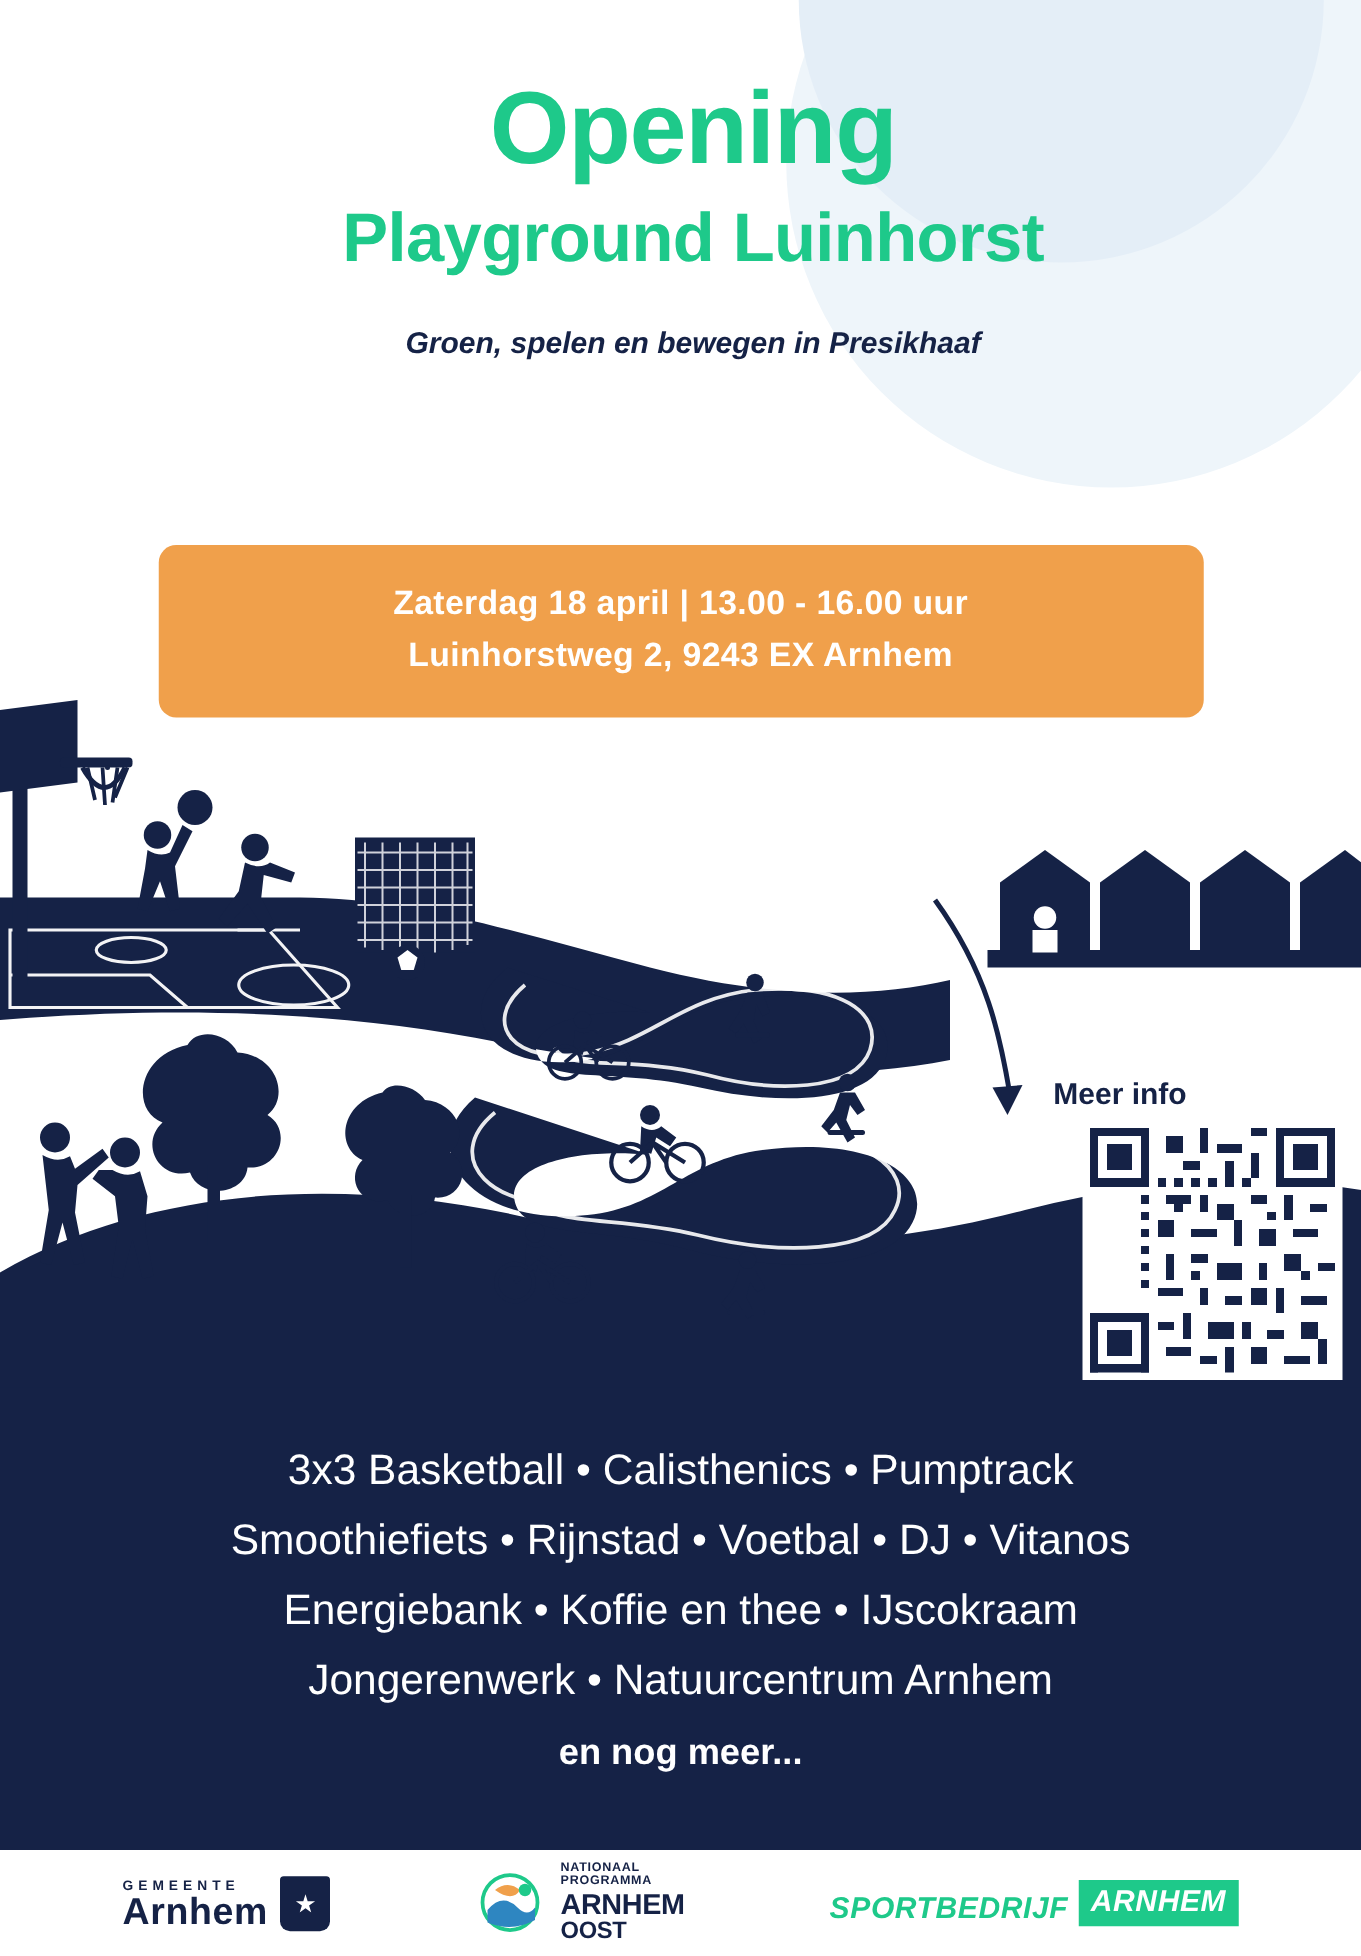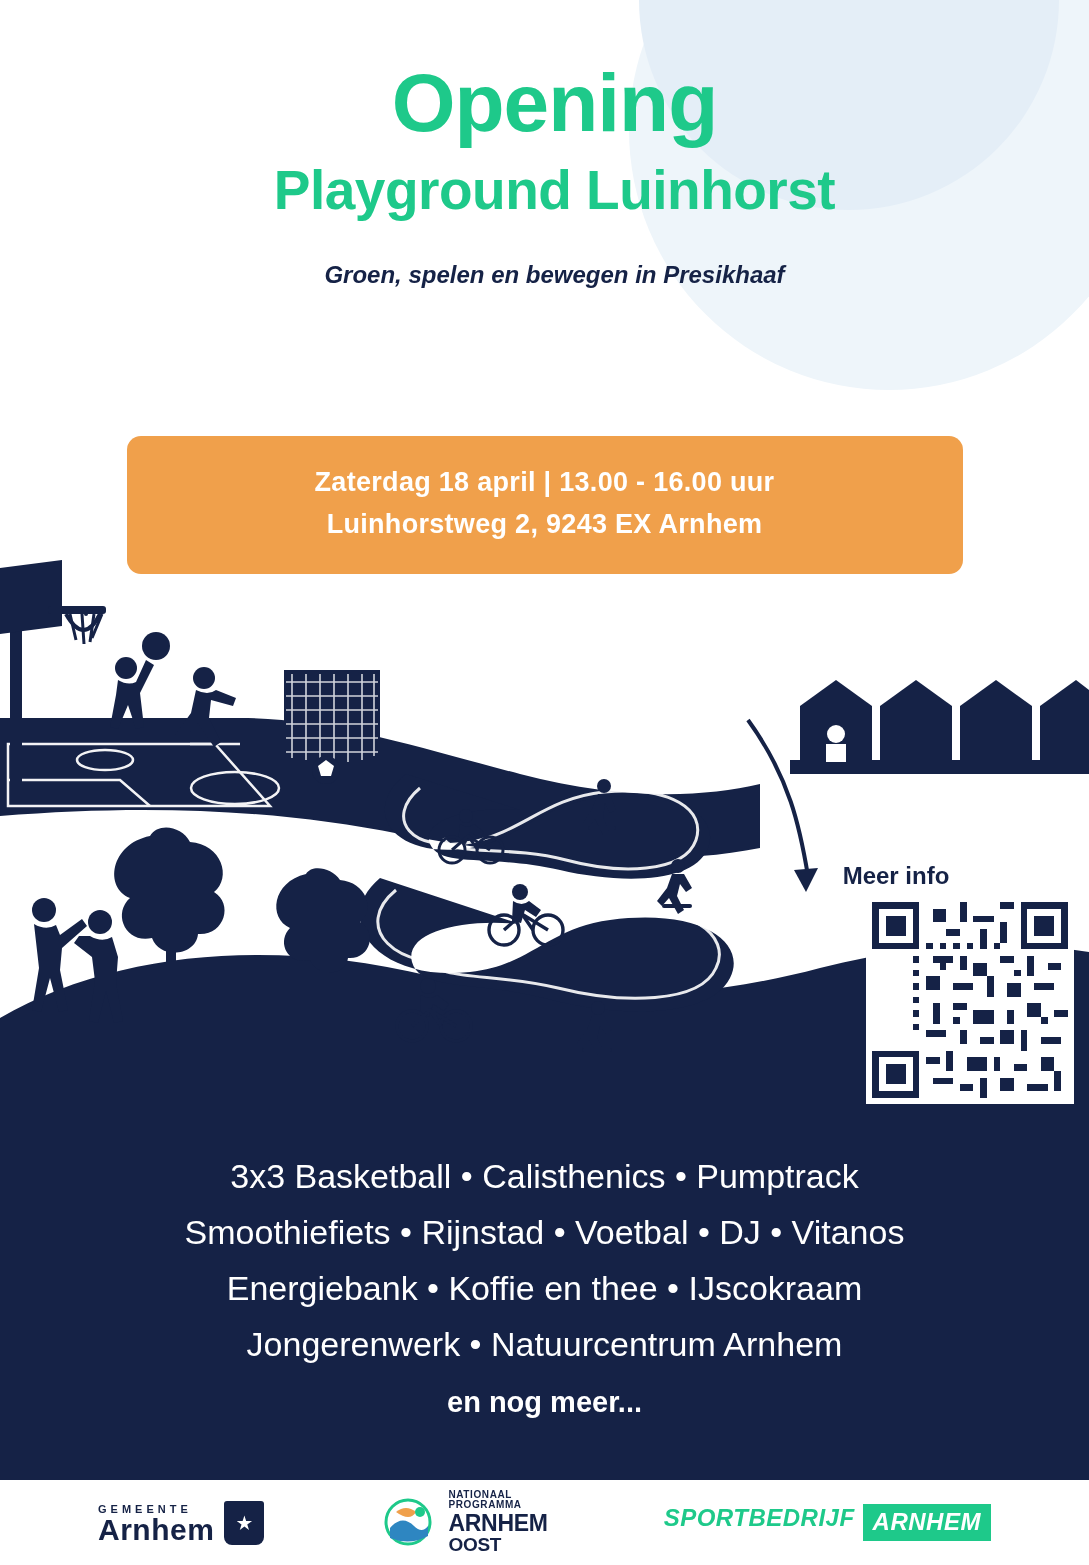--- a/index.html
+++ b/index.html
@@ -242,21 +242,21 @@
   .npao-t3 {
     font-size: 19px;
     font-weight: bold;
     color: #152246;
     letter-spacing: -0.3px;
   }
 
   
   .logo-sport {
     display: flex;
-    align-items: flex-start;
+    align-items: flex-end;
     gap: 0px;
   }
   .sport-1 {
     font-size: 24px;
     font-style: italic;
     font-weight: bold;
     color: #1ec98a;
     letter-spacing: 0.5px;
     padding-right: 8px;
   }

